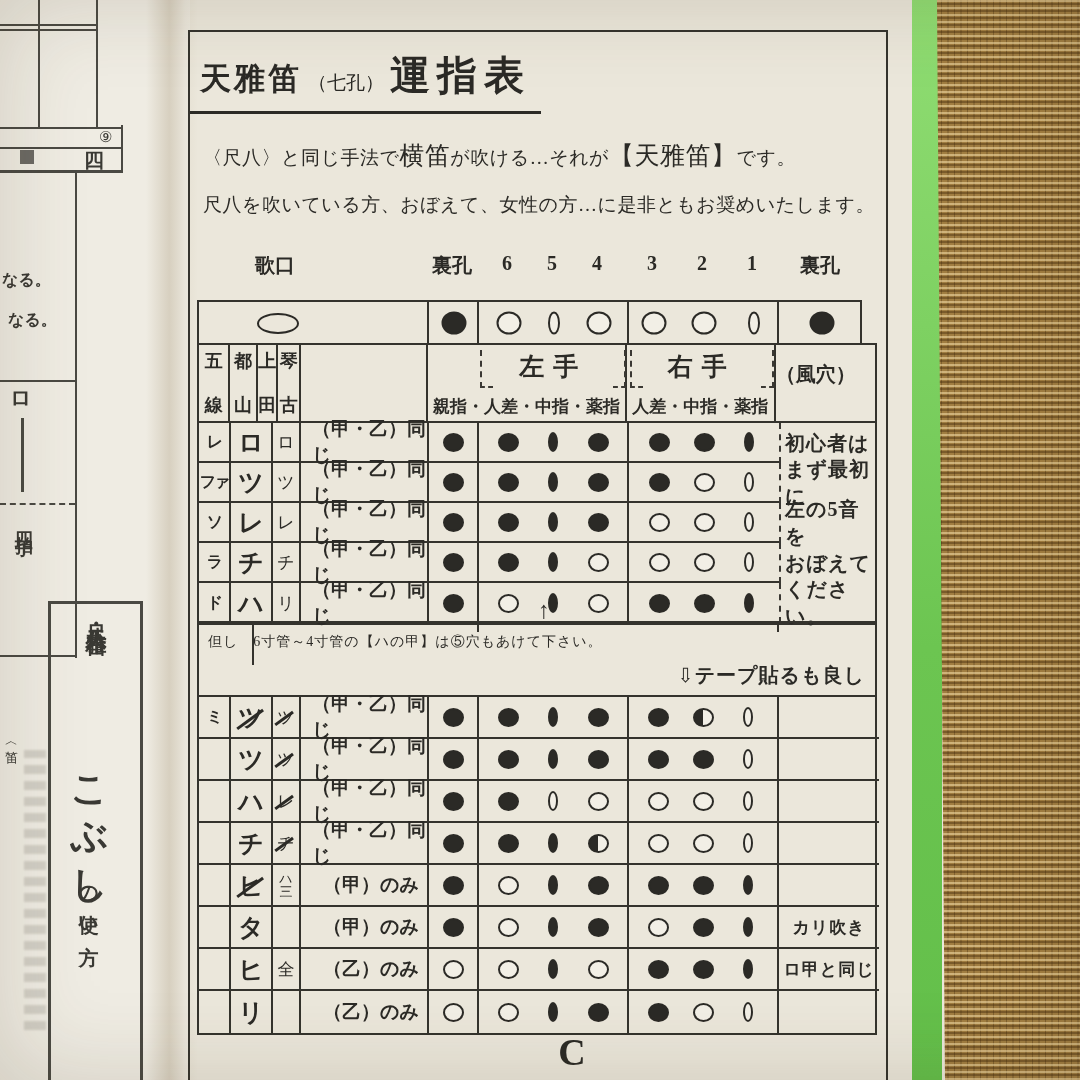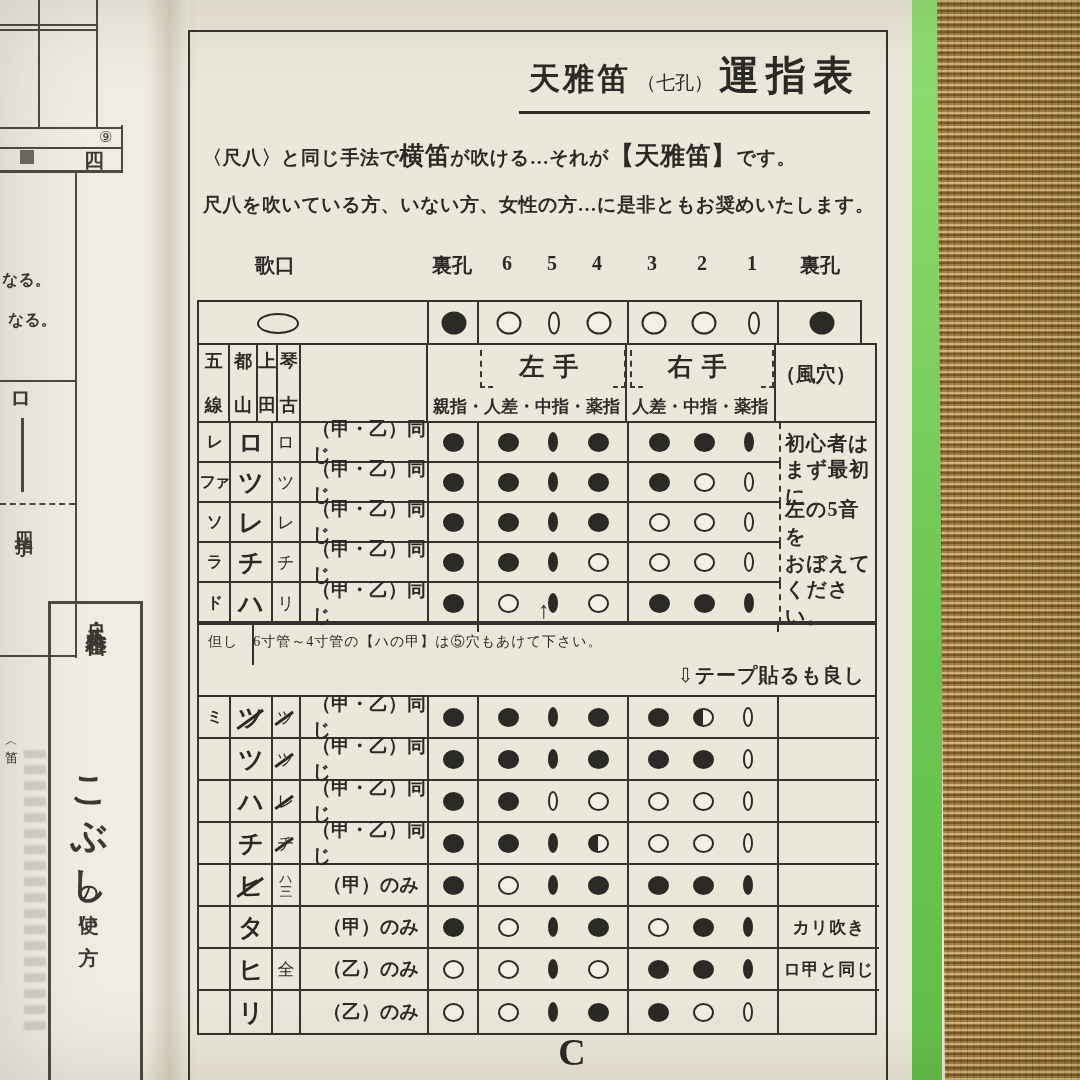--- a/index.html
+++ b/index.html
@@ -29,27 +29,27 @@
   .ln{position:absolute;background:#4a4943;}
   .vtext{writing-mode:vertical-rl;text-orientation:upright;letter-spacing:4px;}
   .frag{position:absolute;color:#3a3934;}
   .ghost-col{position:absolute;left:24px;top:750px;width:22px;height:280px;opacity:.28;filter:blur(1px);
       background:repeating-linear-gradient(0deg,#8b877c 0 9px,transparent 9px 16px);}
 
   
   .main-frame{position:absolute;left:188px;top:30px;width:700px;height:1058px;
       border:2.5px solid #34332d;background:transparent;}
 
-  .title-block{position:absolute;left:0;right:16px;top:16px;text-align:right;}
+  .title-block{position:absolute;left:0;right:16px;top:16px;text-align:left;}
   .title-inner{display:inline-block;border-bottom:3px solid #2c2b26;padding:0 10px 8px;}
   .t-name{font-size:31px;font-weight:bold;letter-spacing:3px;}
   .t-sub{font-size:19px;margin:0 6px;}
   .t-main{font-size:40px;font-weight:bold;letter-spacing:7px;}
 
-  .intro{position:absolute;left:13px;top:100px;width:676px;font-weight:bold;
+  .intro{position:absolute;left:13px;top:100px;width:676px;font-weight:normal;
       font-size:19px;letter-spacing:.5px;line-height:47px;}
   .intro .big{font-size:25px;}
 
   
   .hole-labels{position:absolute;left:0;top:220px;width:700px;height:28px;font-weight:bold;font-size:20px;}
   .hole-labels span{position:absolute;width:70px;text-align:center;}
   .flute{position:absolute;left:7px;top:268px;width:665px;height:45px;border:2.5px solid #34332d;}
   .fl-div{position:absolute;top:0;bottom:0;width:2px;background:#34332d;}
   .mouth{position:absolute;left:58px;top:11px;width:42px;height:21px;border:2.5px solid #2b2a26;border-radius:50%;}
 
@@ -156,21 +156,21 @@
   <div class="main-frame">
 
     <div class="title-block">
       <span class="title-inner">
         <span class="t-name">天雅笛</span><span class="t-sub">（七孔）</span><span class="t-main">運指表</span>
       </span>
     </div>
 
     <div class="intro">
       <div id="intro-line1"><span>〈尺八〉と同じ手法で</span><span class="big">横笛</span><span>が吹ける…それが</span><span class="big">【天雅笛】</span><span>です。</span></div>
-      <div>尺八を吹いている方、いない方、女性の方…に是非ともお奨めいたします。</div>
+      <div>尺八を吹いている方、おぼえて、女性の方…に是非ともお奨めいたします。</div>
     </div>
 
     <div class="hole-labels" id="hole-labels">
       <span style="left:50px">歌口</span>
     <span style="left: 227px;">裏孔</span>
         <span style="left: 282px;">6</span>
         <span style="left: 327px;">5</span>
         <span style="left: 372px;">4</span>
         <span style="left: 427px;">3</span>
         <span style="left: 477px;">2</span>

